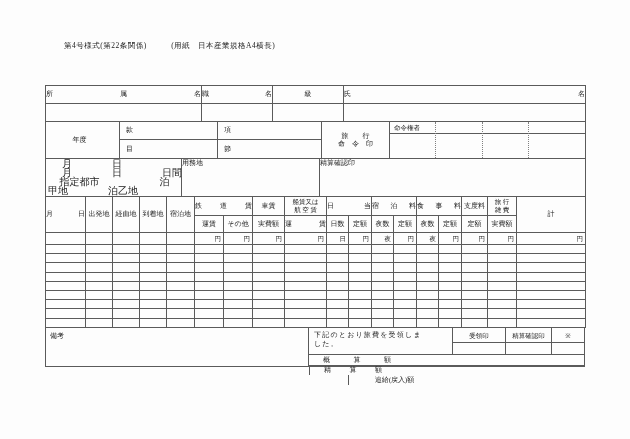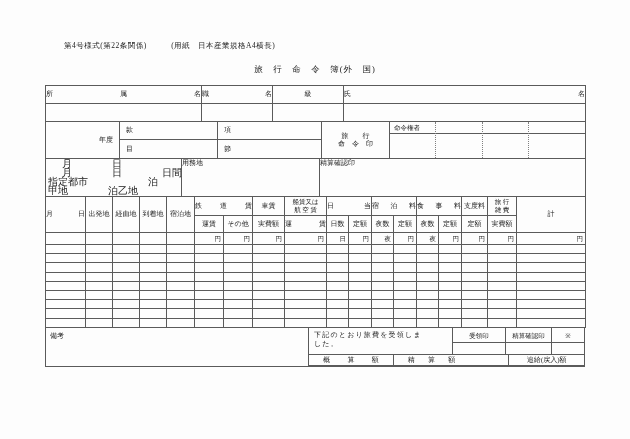--- a/index.html
+++ b/index.html
@@ -21,37 +21,37 @@
   .spread { text-align:justify; text-align-last:justify; }
   .pad20 { padding:0 20px; } .pad12 { padding:0 12px; } .pad34 { padding:0 34px; }
   .pad8 { padding:0 8px; } .pad6 { padding:0 6px; } .pad5 { padding:0 5px; }
   .pad4 { padding:0 4px; } .pad14 { padding:0 14px; }
   .pre { white-space:pre-line; }
 
   
   .sec1 tr { height:18px; }
 
   
-  .sec2 .yr { text-align:right; padding-right:6px; }
+  .sec2 .yr { padding-right:6px; }
   .sec2 .acct { text-align:left; padding-left:6px; }
   .sec2 tr.r1 { height:18px; } .sec2 tr.r2 { height:19px; }
   .sec2 .sealcell { font-size:7px; }
   .authbox { position:relative; width:100%; height:36px; }
   .auth-lbl { position:absolute; top:0; left:0; width:100%; height:12px;
     border-bottom:1px solid #5a5a5a; font-size:6.5px; line-height:12px;
     text-align:left; padding-left:4px; }
   .auth-dot { position:absolute; top:0; bottom:0; width:0; border-left:1px dotted #808080; }
   .d1 { left:45px; } .d2 { left:92px; } .d3 { left:138px; }
 
   
   .sec3 tr { height:38px; }
   .sec3 td { text-align:left; vertical-align:top; }
   .period div { font-size:10px; line-height:9px; white-space:pre; }
   .period { padding-top:2px; }
-  .indent-a { padding-left:16px; } .indent-b { padding-left:2px; }
+  .indent-a { padding-left:16px; } .indent-b { padding-left:2px;text-align:center; }
   .corner-lbl { padding:3px 0 0 4px; font-size:7px; }
 
   
   .sec4 tr.h1 { height:19px; } .sec4 tr.h2 { height:17px; }
   .sec4 tr.unit { height:12px; }
   .sec4 .unit-cell { text-align:right; padding-right:2px; font-size:6.5px; }
   .sec4 .body-row { height:9.2px; }
   .sec4 .two-line { font-size:6.5px; line-height:1.2; }
 
   
@@ -59,37 +59,36 @@
   .remarks { width:264px; border-right:1px solid #5a5a5a; padding:3px 4px; font-size:7px; }
   .f-right { width:275px; display:flex; flex-direction:column; }
   .f-ab { display:flex; height:30px; }
   .receipt { width:143px; padding:3px 5px 0 5px; font-size:7px; letter-spacing:1.2px;
     line-height:1.35; white-space:pre-line; }
   .seal-col { display:flex; flex-direction:column; border-left:1px solid #5a5a5a; }
   .sc1 { width:53px; } .sc2 { width:46px; } .sc3 { width:33px; }
   .seal-col .lbl { height:15px; border-bottom:1px solid #5a5a5a; text-align:center;
     font-size:6.5px; line-height:15px; }
   .seal-col .val { flex:1; }
-  .f-c { display:flex; height:11px; border-top:1px solid #5a5a5a; }
+  .f-c { display:flex; height:11px; border-top:1px solid #5a5a5a;flex-direction:column; }
   .f-c .cell { font-size:7px; line-height:10px; text-align:center; }
   .f-d { display:flex; flex:1; border-top:1px solid #5a5a5a; }
   .cw1 { width:96px; } .cw2 { width:87px; border-left:1px solid #5a5a5a; }
   .cw3 { width:92px; border-left:1px solid #5a5a5a;margin-left:39px; }
 </style>
 </head>
 <body>
 
 <div class="page">
 
   <div class="form-note">
     <span>第4号様式(第22条関係)</span>
     <span class="paper">(用紙　日本産業規格A4横長)</span>
   </div>
 
-  <div class="doc-title">旅　行　命　令　簿(外　国)</div>
 
   <div class="form">
 
     <table class="sec sec1">
       <colgroup>
           <col style="width:156px">
           <col style="width:71px">
           <col style="width:71px">
           <col style="width:242px">
         </colgroup>

